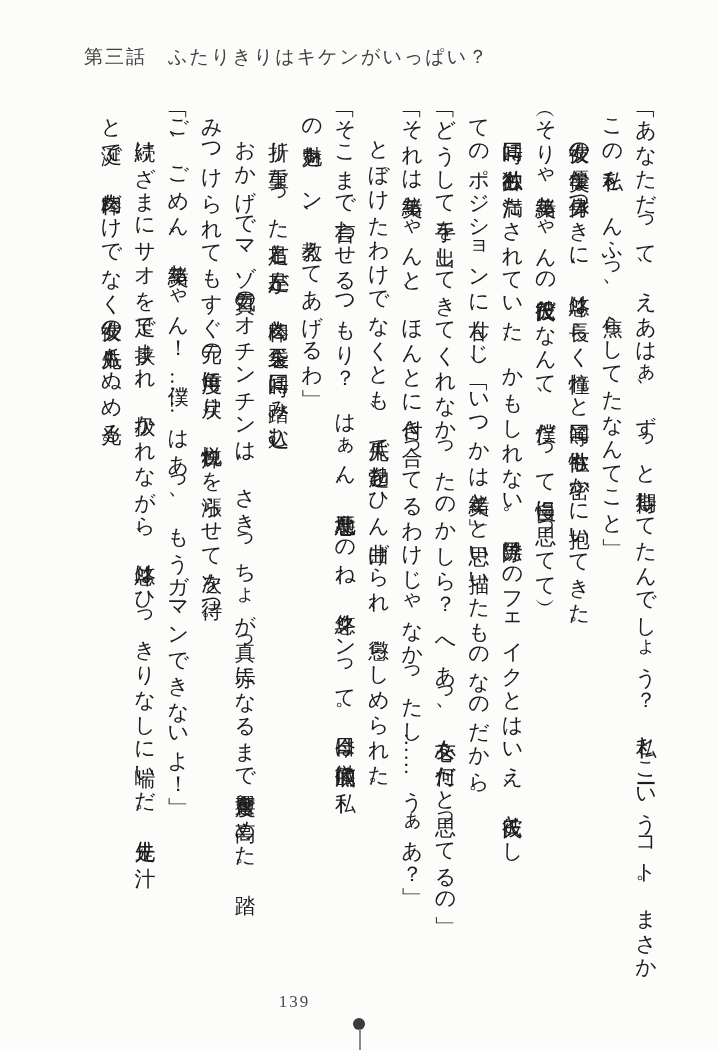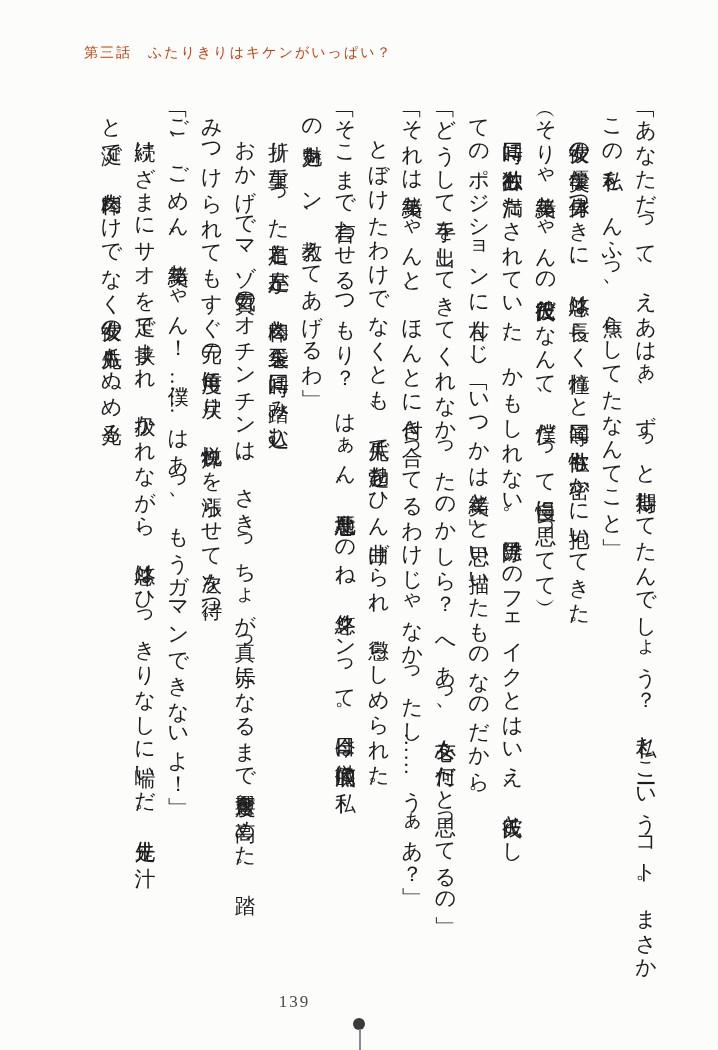--- a/index.html
+++ b/index.html
@@ -6,21 +6,21 @@
   body{
     width:718px;height:1050px;position:relative;overflow:hidden;
     background:#f7f7f6;
     font-family:"Liberation Serif","DejaVu Serif",serif;
   }
   .page{
     position:absolute;inset:0;background:#fcfcfb;color:#1d1d1f;
   }
   .chapter-header{
     position:absolute;top:44px;left:84px;
-    font-size:14px;letter-spacing:2px;color:#c2410c;
+    font-size:19px;letter-spacing:2px;color:#404040;
     white-space:nowrap;
     font-family:Liberation Serif, serif;
   }
   .text-block{
     position:absolute;top:104px;right:56px;height:902px;
     writing-mode:vertical-rl;text-orientation:mixed;
     font-size:21px;line-height:33.4px;letter-spacing:1px;
     color:#1d1d1f;
   }
   .text-block p{margin:0;}

